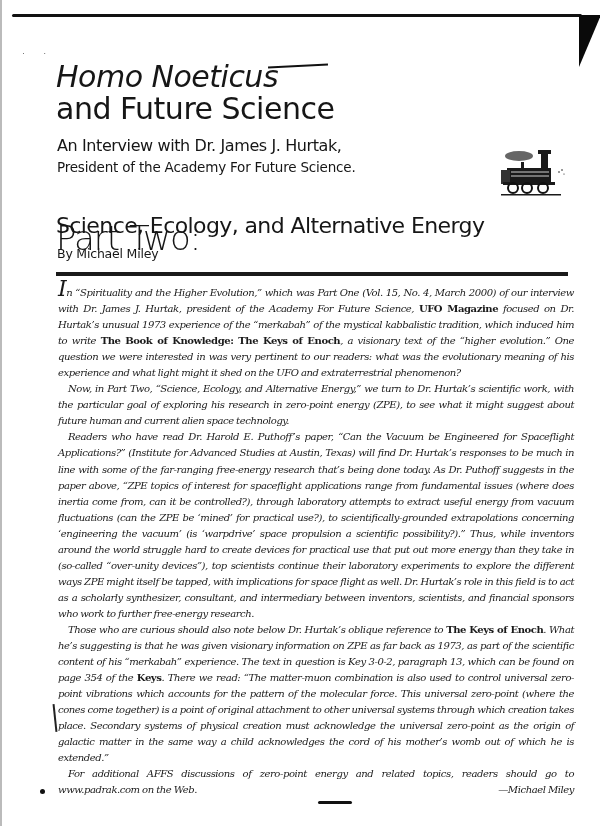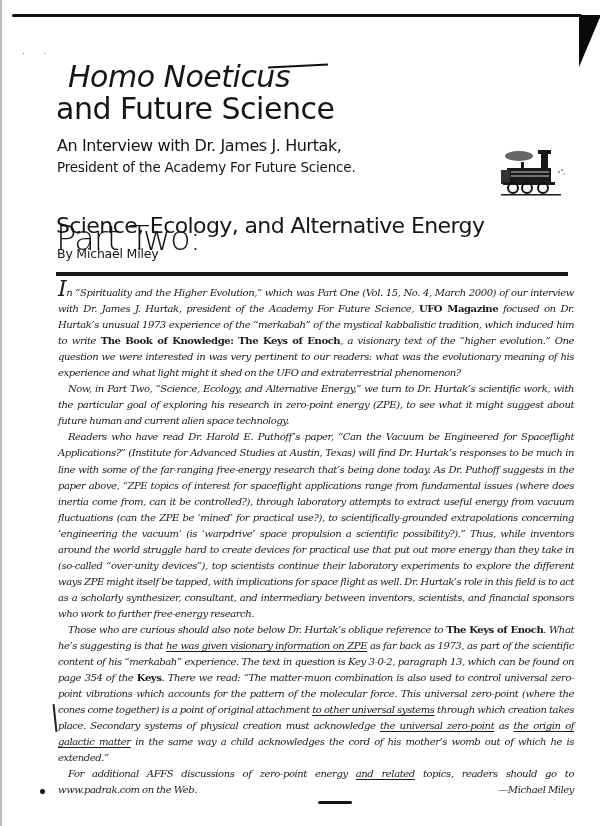--- a/index.html
+++ b/index.html
@@ -11,21 +11,21 @@
     position: absolute; left: 12px; top: 14px; width: 570px; height: 3px; background: #111;
     border-radius: 2px;
   }
   .corner {
     position: absolute; left: 579px; top: 15px; width: 0; height: 0;
     border-left: 22px solid #0a0a0a; border-bottom: 52px solid transparent;
   }
   .left-edge { position: absolute; left: 0; top: 0; width: 2px; height: 826px; background: #bbb; }
   .specks { position: absolute; left: 22px; top: 48px; font-size: 9px; color: #333; letter-spacing: 8px; }
   .h-title {
-    position: absolute; left: 68px; top: 62px; font-family: "DejaVu Sans", sans-serif;
+    position: absolute; left: 56px; top: 62px; font-family: "DejaVu Sans", sans-serif;
     font-size: 30px; font-style: italic; line-height: 30px; letter-spacing: -0.5px; font-weight: 300;
   }
   .title-overline { position: absolute; left: 268px; top: 65px; width: 60px; height: 1.5px; background: #111; transform: rotate(-3deg); }
   .h-title2 {
     position: absolute; left: 56px; top: 93px; font-family: "DejaVu Sans", sans-serif;
     font-size: 30px; line-height: 32px; letter-spacing: -0.5px;
   }
   .h-interview {
     position: absolute; left: 57px; top: 135px; font-family: "DejaVu Sans", sans-serif;
     font-size: 16px; line-height: 22px; letter-spacing: -0.4px;
@@ -50,21 +50,21 @@
   .train { position: absolute; left: 497px; top: 148px; width: 70px; height: 50px; }
   .body {
     position: absolute; left: 58px; top: 284px; width: 516px;
     font-family: "DejaVu Serif", serif; font-style: italic; font-size: 10.05px; line-height: 16.05px;
     letter-spacing: -0.45px; word-spacing: -0.3px; color: #1a1a1a;
   }
   .body p { margin: 0; text-indent: 10px; text-align: justify; }
   .body p.first { text-indent: 0; }
   .dropcap { font-size: 22px; line-height: 10px; font-style: italic; }
   .b { font-weight: bold; font-style: normal; }
-  .ul { text-decoration: underline; text-decoration-thickness: 1.2px; text-underline-offset: 2px; }
+  .ul { text-decoration-thickness: 1.2px; text-underline-offset: 2px; }
   .sig { float: right; font-weight: normal; }
   .margin-bracket { position: absolute; left: 54px; top: 704px; width: 2px; height: 28px; background: #222; transform: rotate(-6deg); }
   .bullet { position: absolute; left: 40px; top: 789px; width: 5px; height: 5px; border-radius: 50%; background: #111; }
   .end-dash { position: absolute; left: 318px; top: 801px; width: 34px; height: 3px; background: #111; border-radius: 2px; }
 </style>
 </head>
 <body>
 
 <div class="left-edge"></div>
 <div class="top-rule"></div>

